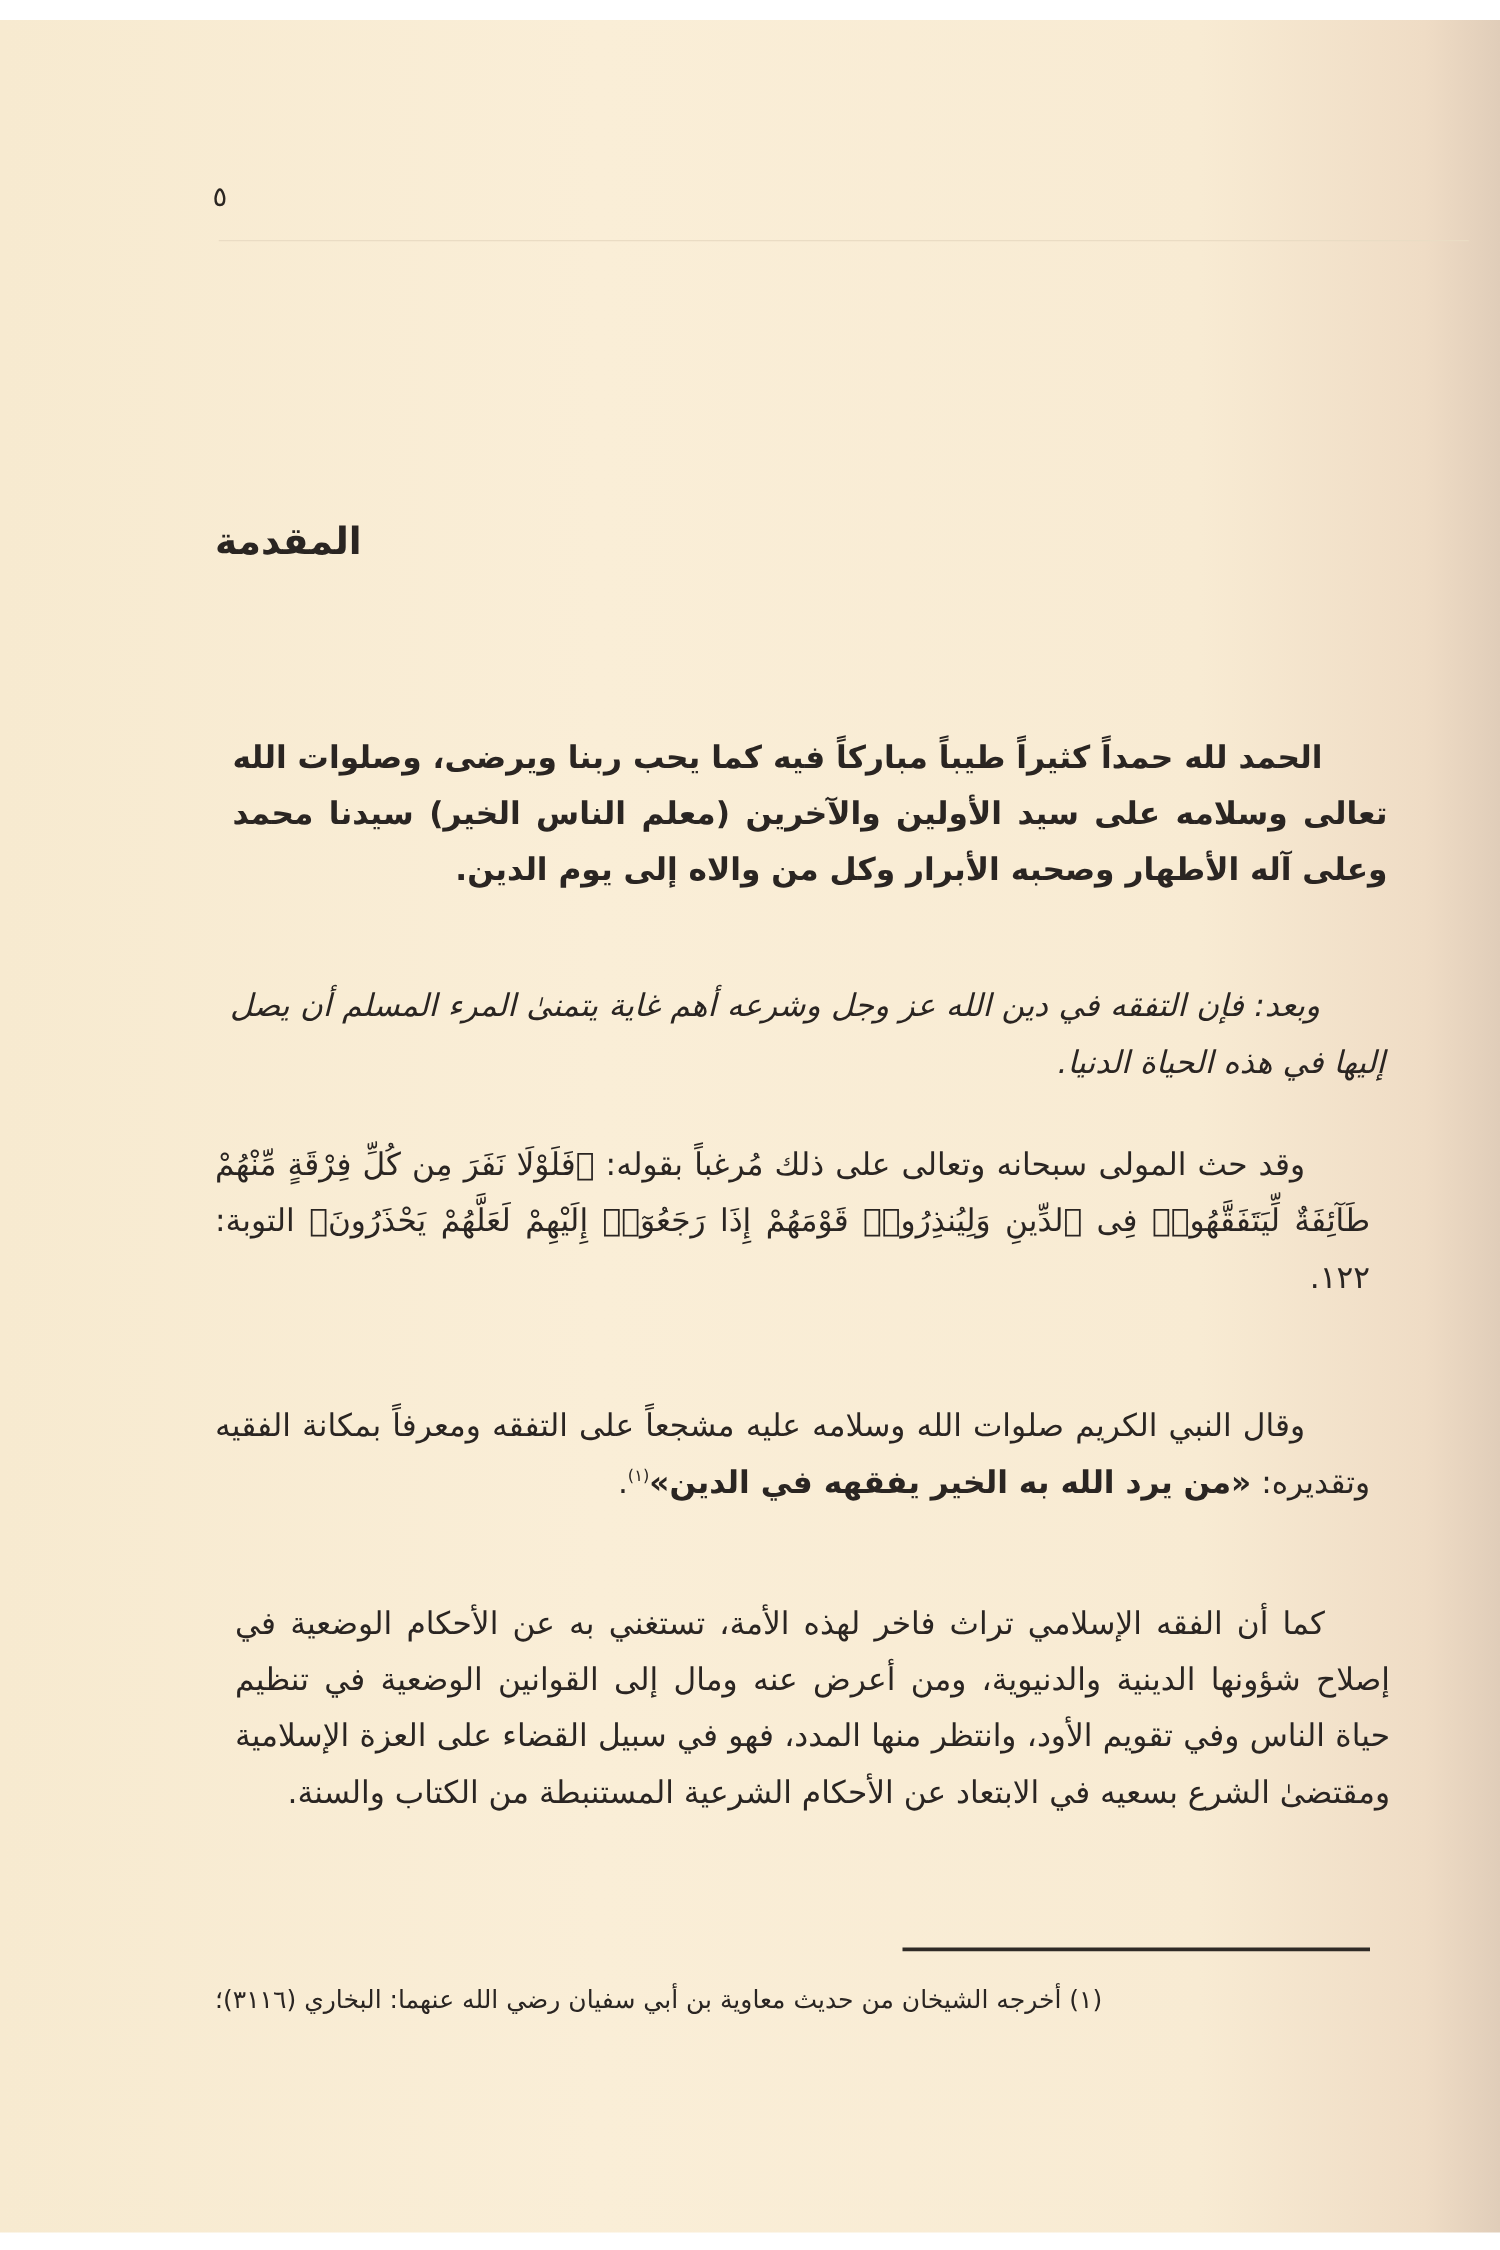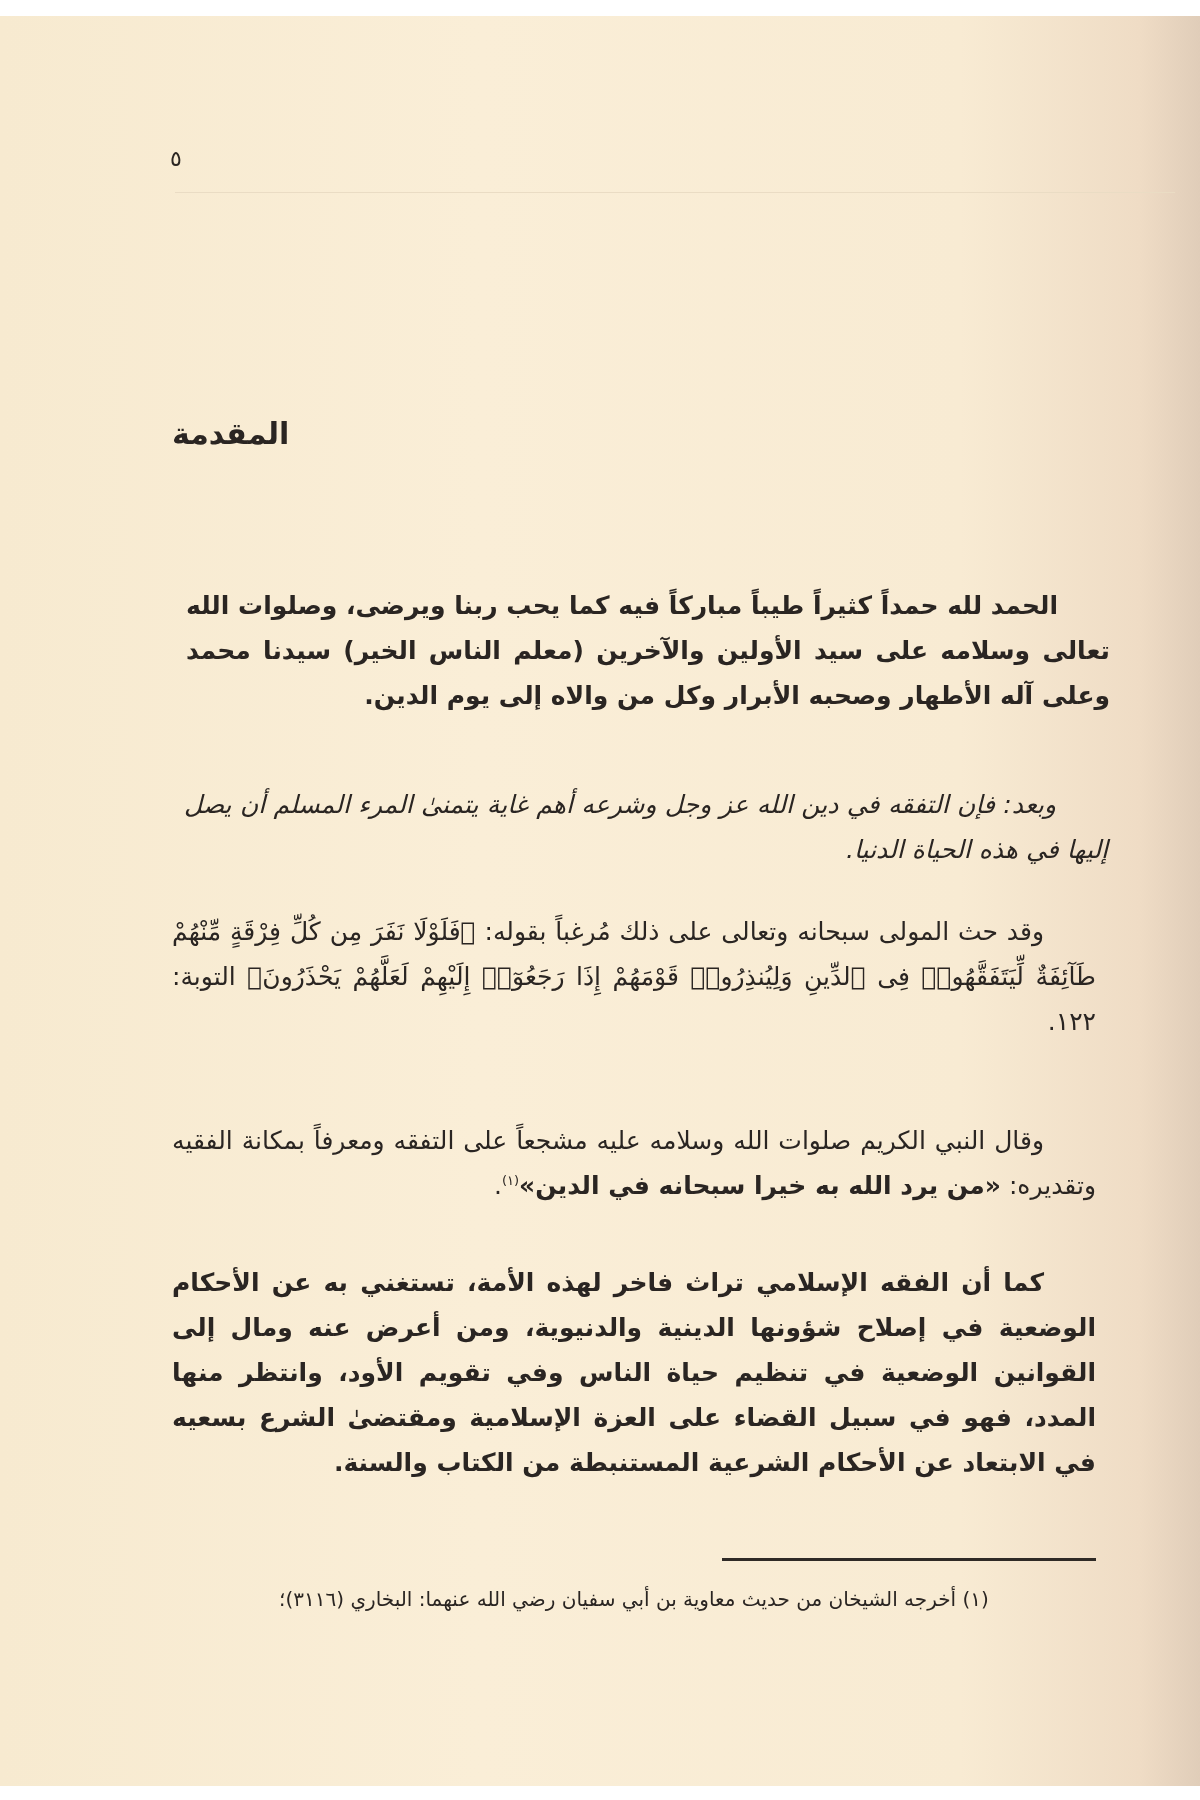--- a/index.html
+++ b/index.html
@@ -84,21 +84,21 @@
       background: #2f2a26;
       direction: ltr;
     }
     .footnote {
       position: absolute;
       left: 0;
       top: 1563px;
       width: 924px;
       font-size: 20px;
       line-height: 40px;
-      text-align: center;
+      text-align: left;
     }
     .footnote .cont { padding-right: 40px; display: block; }
   </style>
 </head>
 <body>
 
 <div class="page">
   <div class="page-number">٥</div>
   <div class="header-rule"></div>
 
@@ -111,24 +111,24 @@
 
     <p class="para p2" style="margin:12px;font-style:italic;">
       <span class="indent"></span><span>وبعد: فإن التفقه في دين الله عز وجل وشرعه أهم غاية يتمنىٰ المرء المسلم أن يصل إليها في هذه الحياة الدنيا.</span>
     </p>
 
     <p class="para p3" style="margin:0;">
       <span class="indent"></span><span>وقد حث المولى سبحانه وتعالى على ذلك مُرغباً بقوله: </span><span class="quran">﴿فَلَوْلَا نَفَرَ مِن كُلِّ فِرْقَةٍ مِّنْهُمْ طَآئِفَةٌ لِّيَتَفَقَّهُوا۟ فِى ٱلدِّينِ وَلِيُنذِرُوا۟ قَوْمَهُمْ إِذَا رَجَعُوٓا۟ إِلَيْهِمْ لَعَلَّهُمْ يَحْذَرُونَ﴾</span><span> التوبة: ١٢٢.</span>
     </p>
 
     <p class="para p4" style="margin:0;">
-      <span class="indent"></span><span>وقال النبي الكريم صلوات الله وسلامه عليه مشجعاً على التفقه ومعرفاً بمكانة الفقيه وتقديره: </span><span class="hadith">«من يرد الله به خيرا سبحانه في الدين»</span><sup class="fn-ref">(١)</sup><span>.</span>
+      <span class="indent"></span><span>وقال النبي الكريم صلوات الله وسلامه عليه مشجعاً على التفقه ومعرفاً بمكانة الفقيه وتقديره: </span><span class="hadith">«من يرد الله به الخير يفقهه في الدين»</span><sup class="fn-ref">(١)</sup><span>.</span>
     </p>
 
-    <p class="para p5" style="margin:0;font-weight:bold;">
+    <p class="para p5" style="margin:16px;">
       <span class="indent"></span><span>كما أن الفقه الإسلامي تراث فاخر لهذه الأمة، تستغني به عن الأحكام الوضعية في إصلاح شؤونها الدينية والدنيوية، ومن أعرض عنه ومال إلى القوانين الوضعية في تنظيم حياة الناس وفي تقويم الأود، وانتظر منها المدد، فهو في سبيل القضاء على العزة الإسلامية ومقتضىٰ الشرع بسعيه في الابتعاد عن الأحكام الشرعية المستنبطة من الكتاب والسنة.</span>
     </p>
 
     <div class="footnote-rule"></div>
 
     <div class="footnote">
       <span>(١)</span><span> أخرجه الشيخان من حديث معاوية بن أبي سفيان رضي الله عنهما: البخاري (٣١١٦)؛</span>
     </div>
   </div>
 </div>

